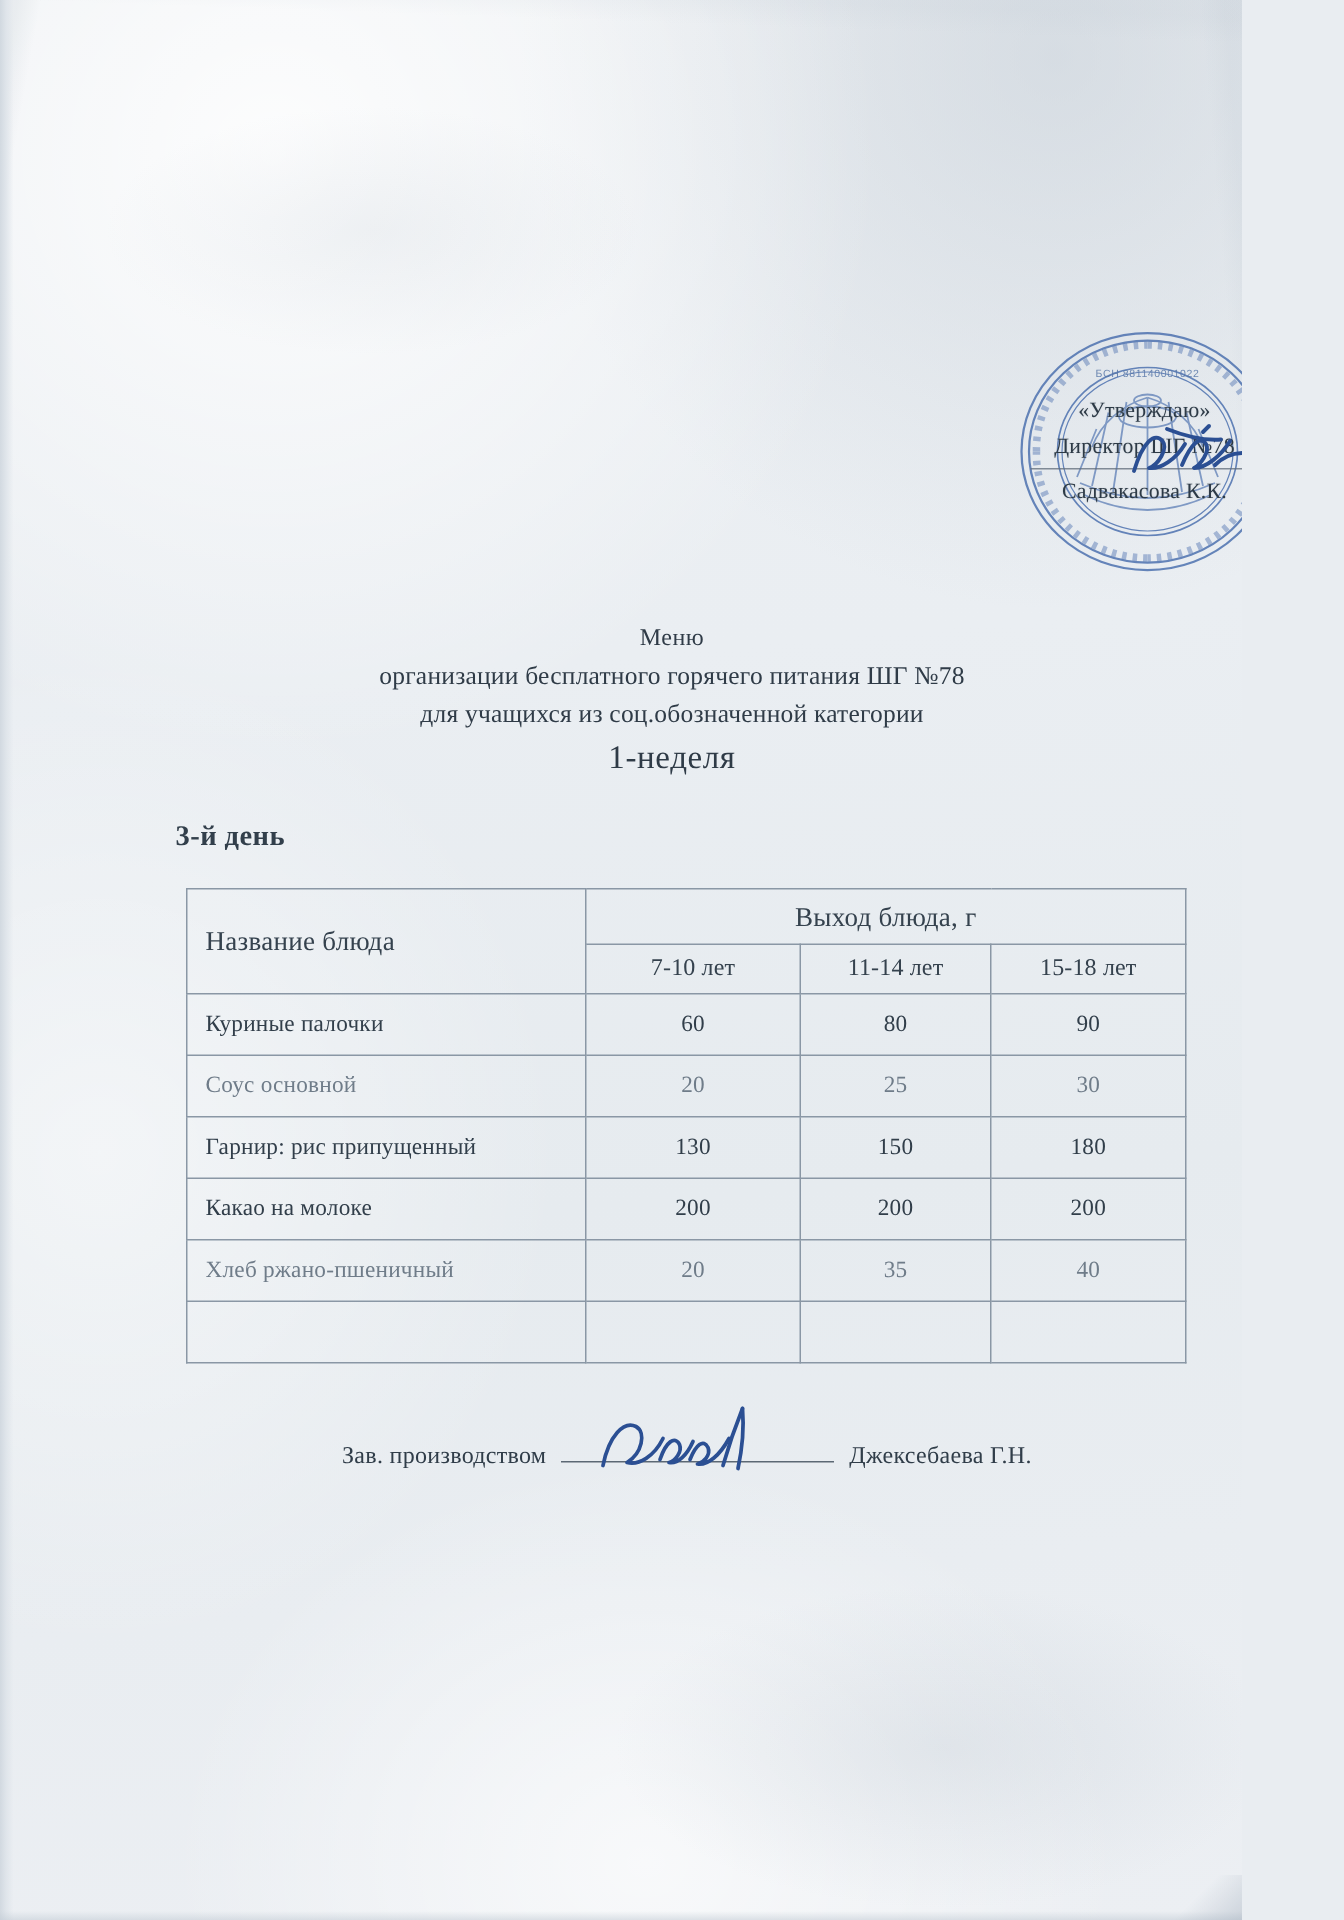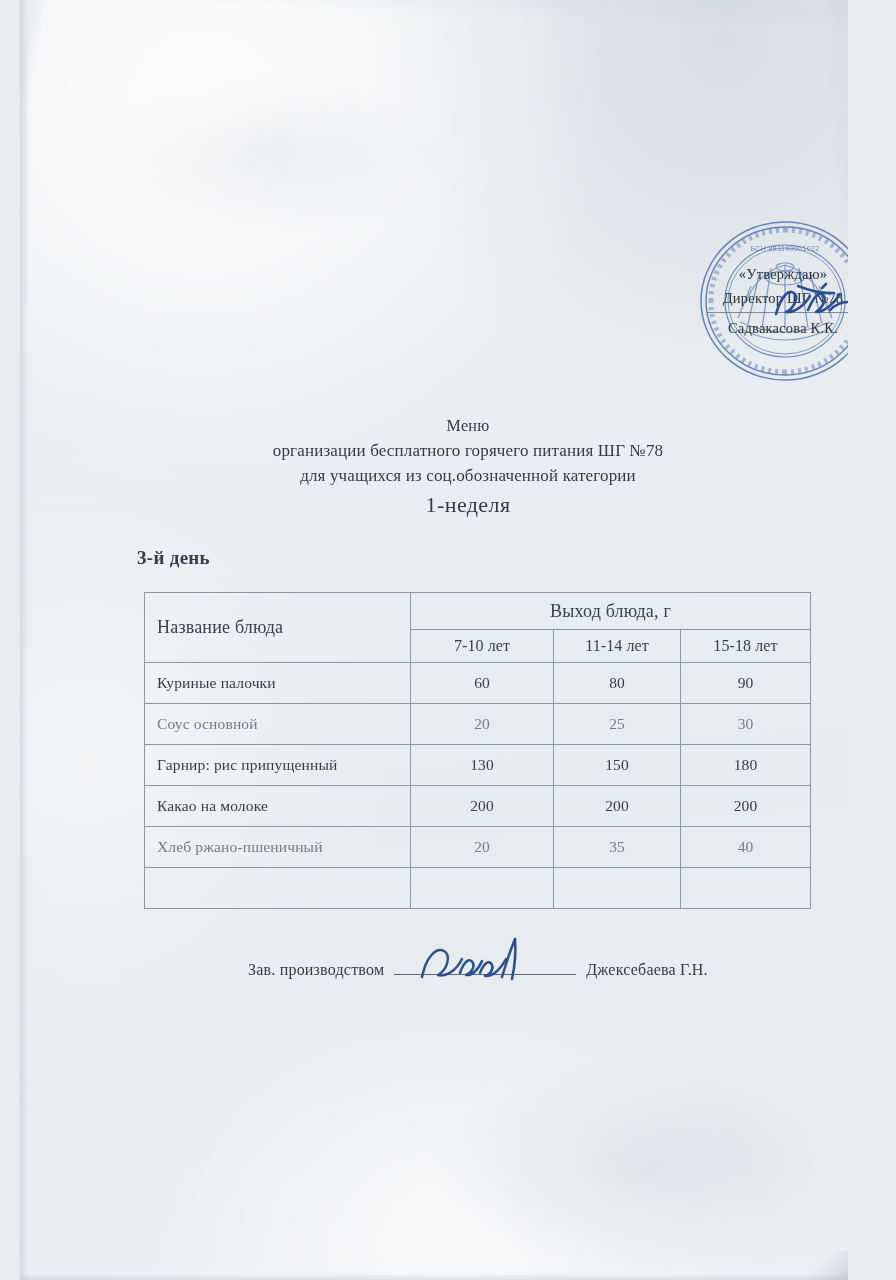--- a/index.html
+++ b/index.html
@@ -20,21 +20,20 @@
     position: relative;
     width: 828px;
     height: 1280px;
     background:
       radial-gradient(ellipse 70% 45% at 22% 8%, rgba(255,255,255,0.85) 0%, rgba(255,255,255,0) 70%),
       radial-gradient(ellipse 60% 40% at 85% 3%, rgba(196,205,214,0.55) 0%, rgba(196,205,214,0) 72%),
       radial-gradient(ellipse 55% 30% at 52% 97%, rgba(255,255,255,0.65) 0%, rgba(255,255,255,0) 70%),
       radial-gradient(ellipse 50% 35% at 8% 60%, rgba(255,255,255,0.5) 0%, rgba(255,255,255,0) 75%),
       linear-gradient(175deg, #edf0f3 0%, #eaeef2 35%, #e6ebef 62%, #eceff3 100%);
     overflow: hidden;
-    margin-left: 20px;
   }
   
   #page::before {
     content: "";
     position: absolute;
     inset: 0;
     background:
       linear-gradient(100deg, rgba(170,182,194,0.16) 0 1.1%, rgba(170,182,194,0) 2.6% 100%),
       linear-gradient(265deg, rgba(176,188,200,0.13) 0 1.3%, rgba(176,188,200,0) 3% 100%),
       linear-gradient(182deg, rgba(178,190,202,0.10) 0 0.9%, rgba(178,190,202,0) 2.2% 100%);

